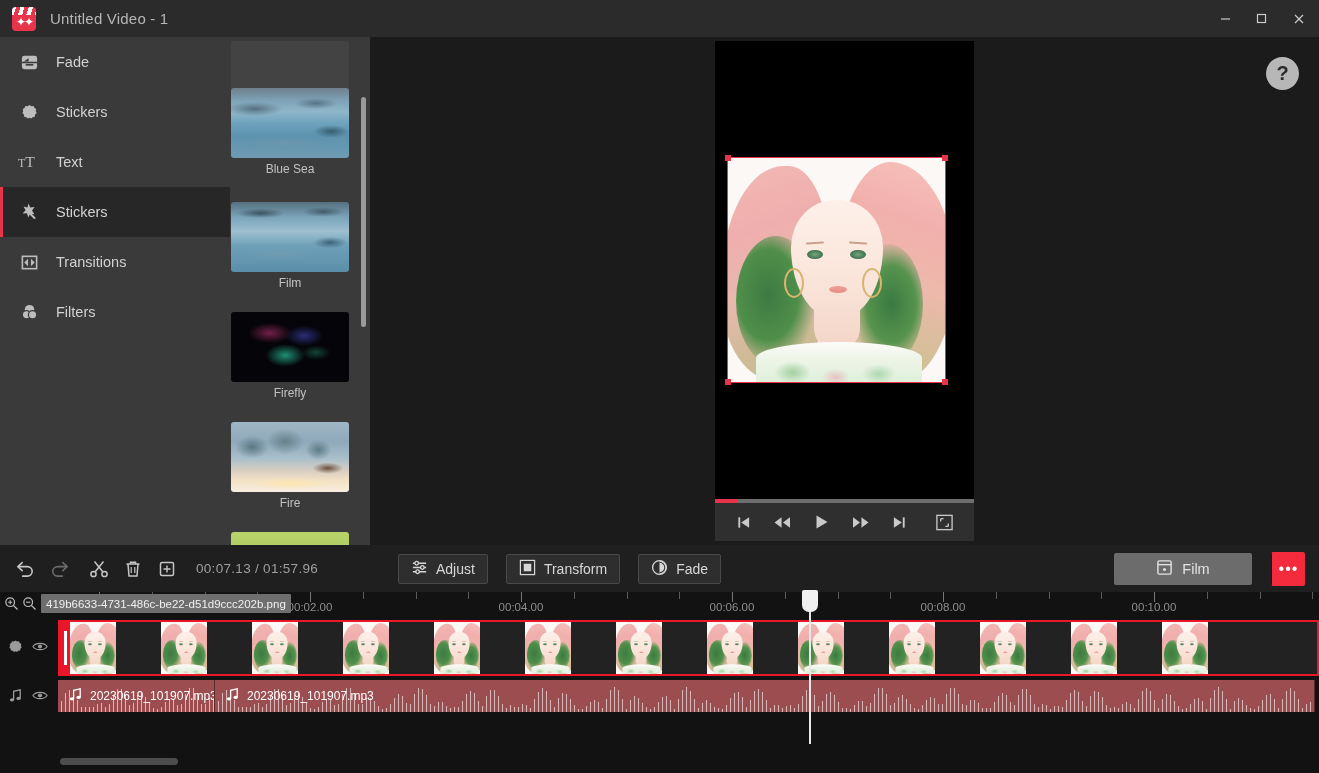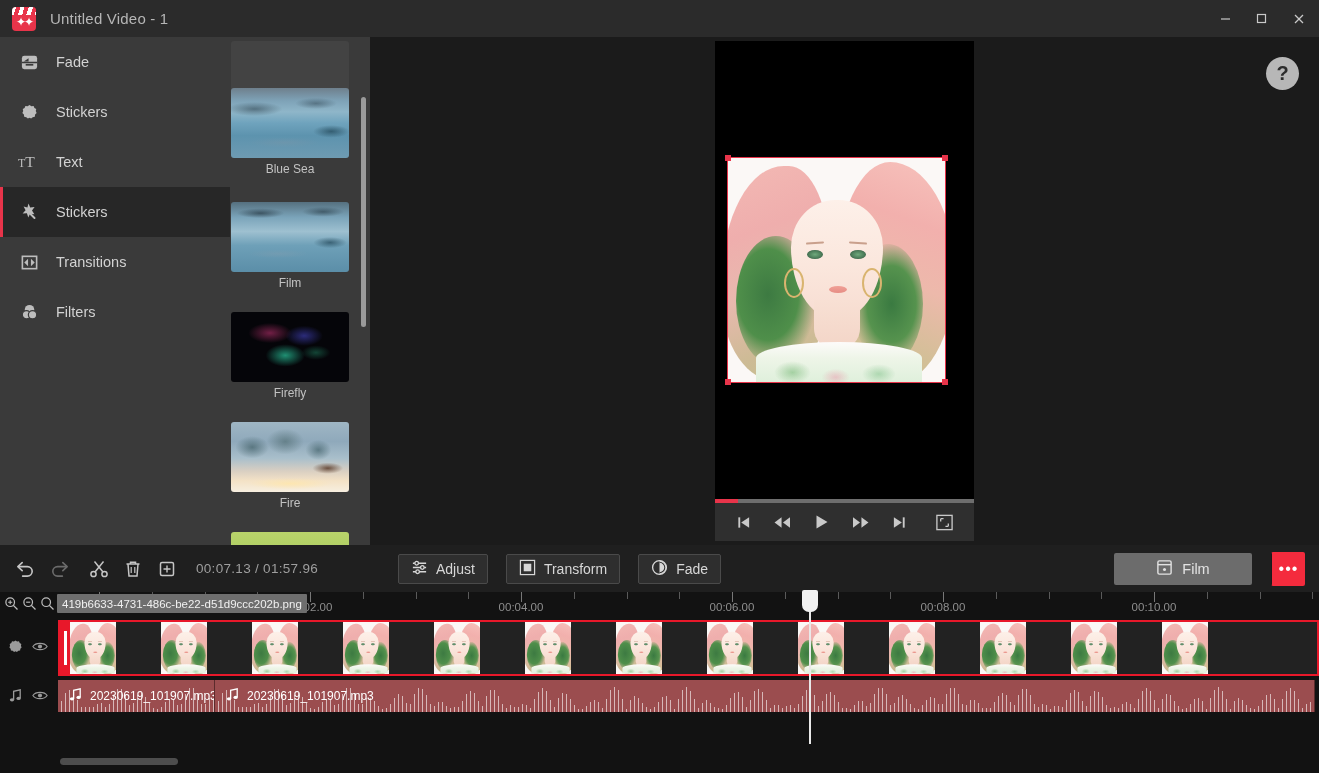--- a/index.html
+++ b/index.html
@@ -273,21 +273,21 @@
   
   .timeline { position: absolute; left: 0; top: 592px; width: 1319px; height: 181px; background: #121212; }
   .zoomrow {
     position: absolute; left: 4px; top: 4px; display: flex; gap: 3px; align-items: center; color: #bdbdbd;
   }
   .ruler { position: absolute; left: 55px; top: 0; right: 0; height: 28px; }
   .tick { position: absolute; top: 0; width: 1px; height: 7px; background: #5a5a5a; }
   .tick.major { height: 10px; background: #777; }
   .tlabel { position: absolute; top: 9px; font-size: 11.5px; color: #8e8e8e; transform: translateX(-50%); }
   .filetip {
-    position: absolute; left: 57px; top: 2px; height: 19px; padding: 0 5px;
+    position: absolute; left: 41px; top: 2px; height: 19px; padding: 0 5px;
     background: #6e6e6e; color: #f0f0f0; font-size: 11.5px;
     display: flex; align-items: center; border-radius: 1px; white-space: nowrap;
   }
   .trackheads { position: absolute; left: 0; top: 28px; width: 55px; }
   .trackhead { height: 56px; display: flex; align-items: center; gap: 9px; padding-left: 8px; color: #9b9b9b; }
   .trackhead.audio { height: 34px; }
 
   .videotrack {
     position: absolute; left: 58px; top: 28px; right: 0; height: 56px;
     border: 2px solid #e8182a; background: #222;

